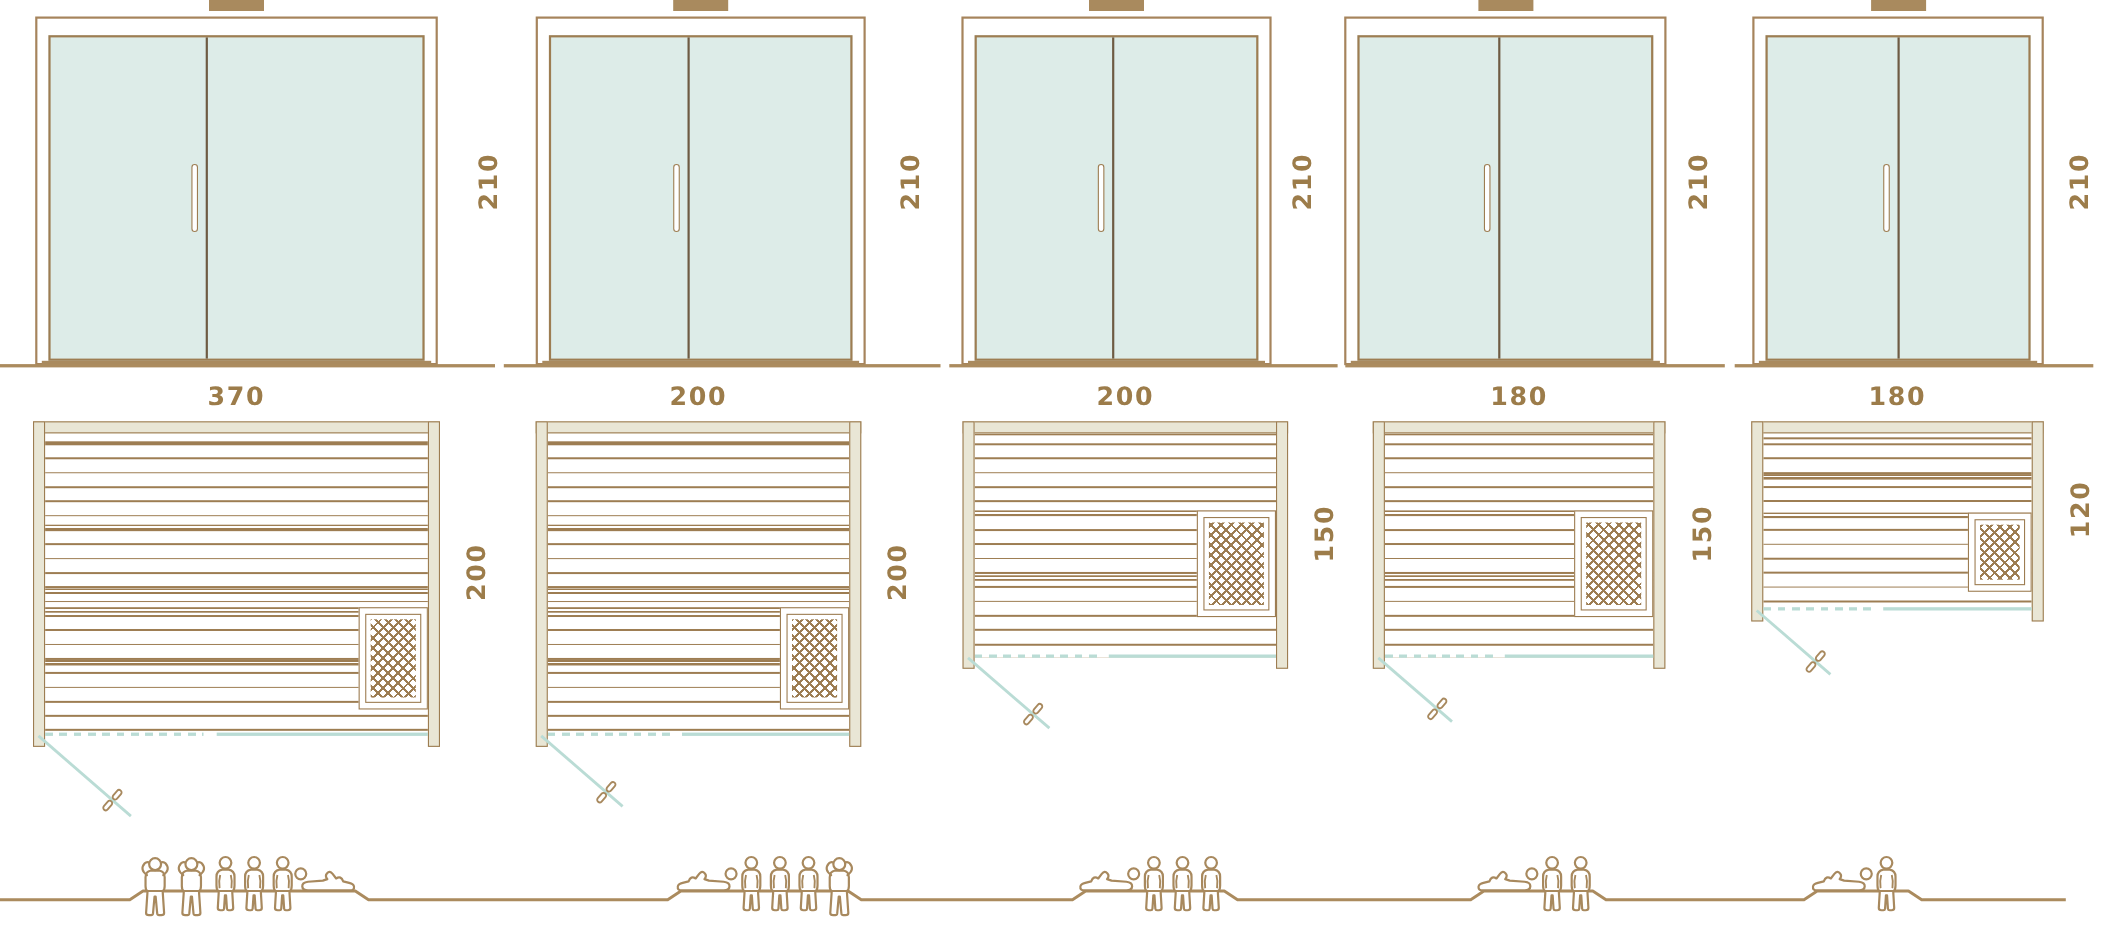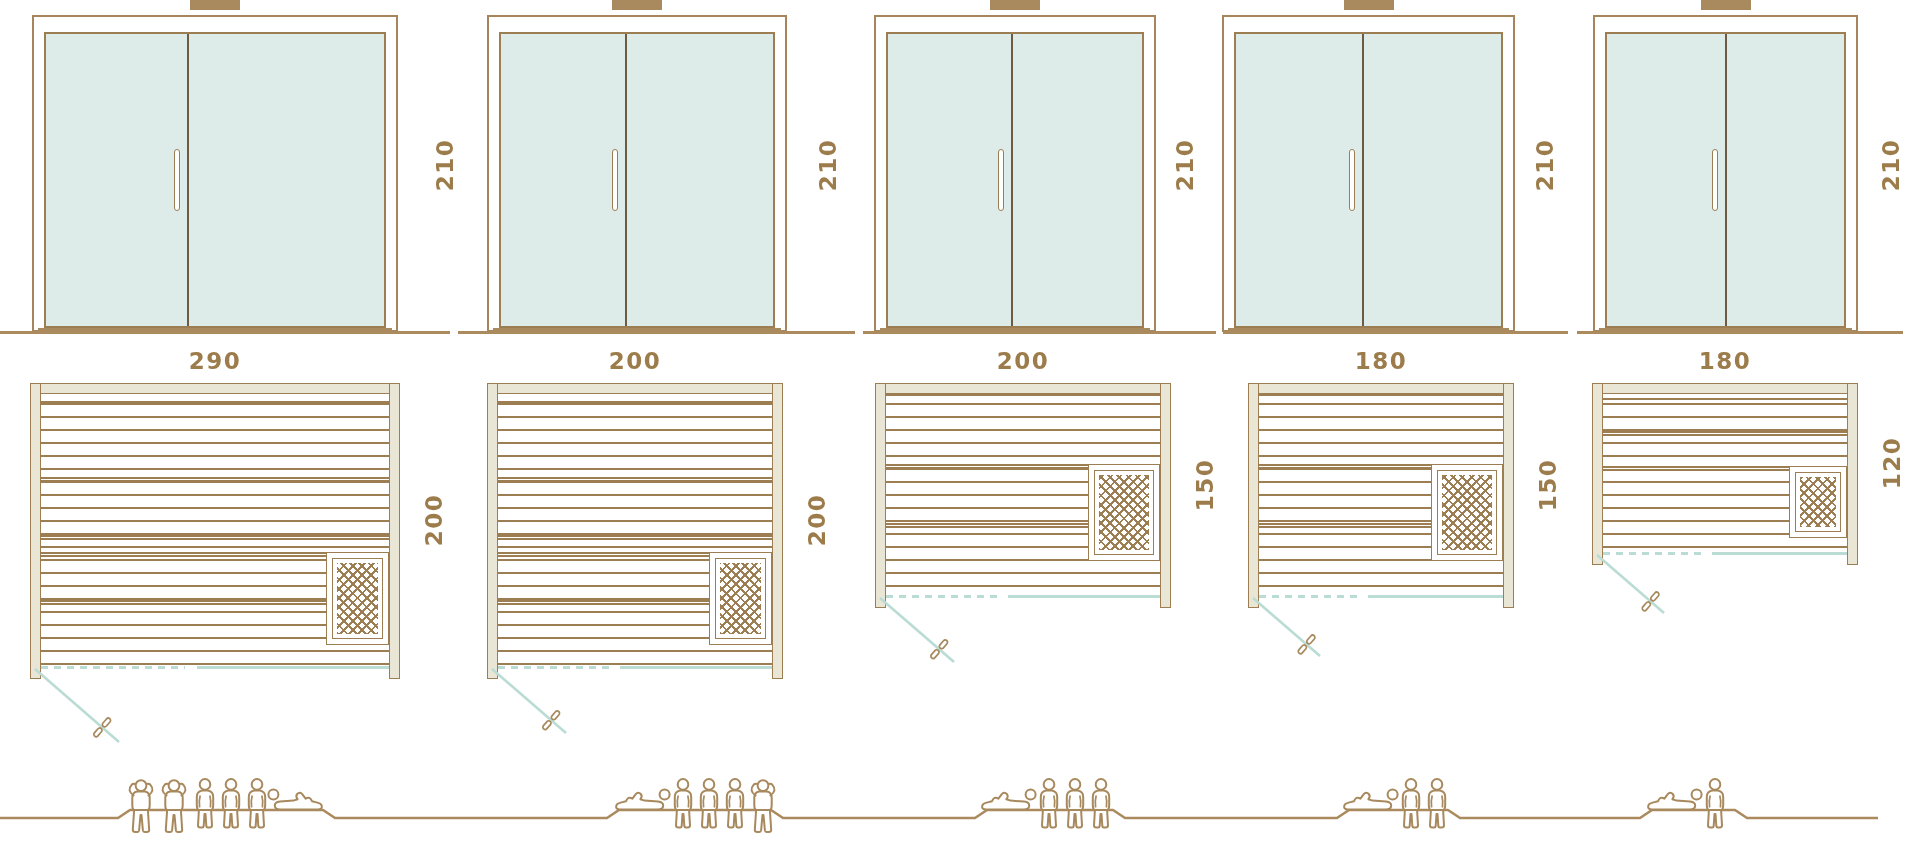--- a/index.html
+++ b/index.html
@@ -55,21 +55,21 @@
       <div class="frame">
         <div class="glass">
           <div class="divider" style="left: calc(42% - 1px);"></div>
           <div class="handle" style="left: calc(42% - 14px);"></div>
         </div>
       </div>
       <div class="threshold"></div>
     </div>
     <div class="baseline" style="left: 0px; width: 450px;"></div>
     <div class="dim dim-rot" style="left: 395px; top: 150px;">210</div>
-    <div class="dim dim-top" style="left: 165px; top: 346px;">290</div>
+    <div class="dim dim-top" style="left: 165px; top: 346px;">370</div>
     <div class="plan" style="left: 30px; top: 383px; width: 370px; height: 286px;">
       <div class="planks"></div>
       <div class="bench-edge" style="top: 94px;"></div>
         <div class="bench-edge" style="top: 152px;"></div>
         <div class="bench-edge" style="top: 169px;"></div>
         <div class="bench-edge" style="top: 217px;"></div>
         <div class="heater" style="width: 63px; height: 93px; right: 11px; top: 169px;">
         <div class="heater-inner">
           <div class="heater-mesh"></div>
         </div>

